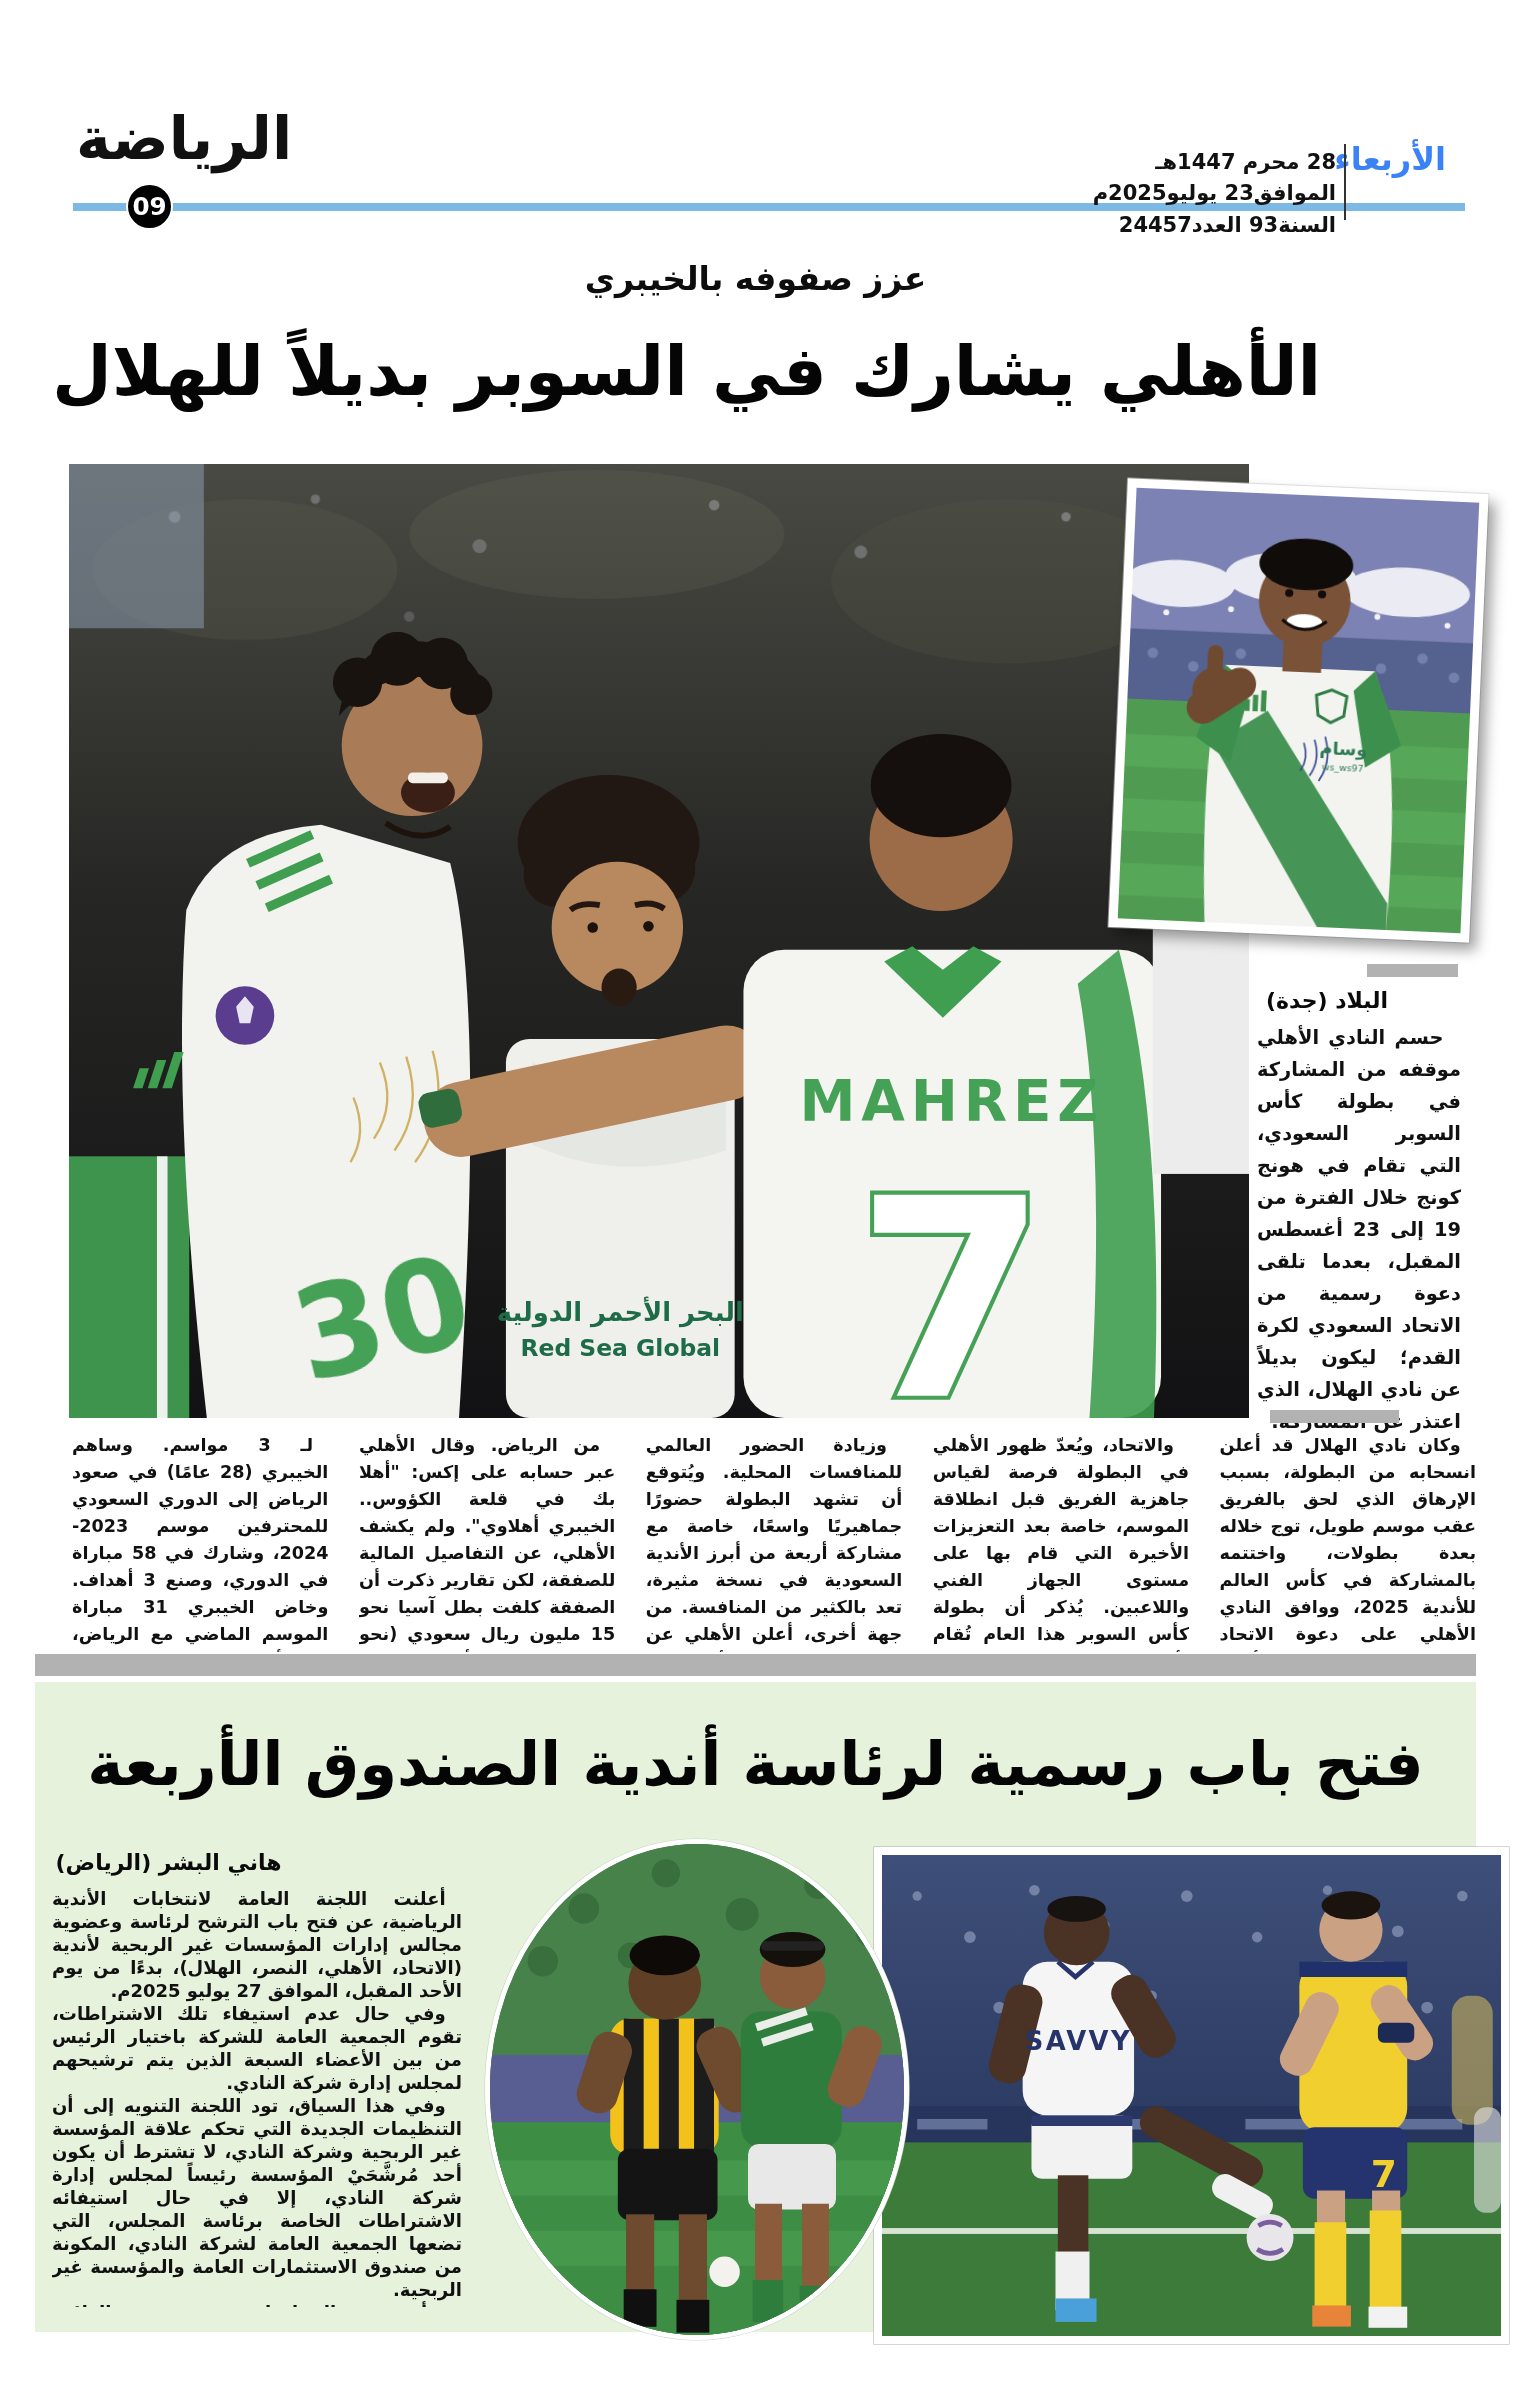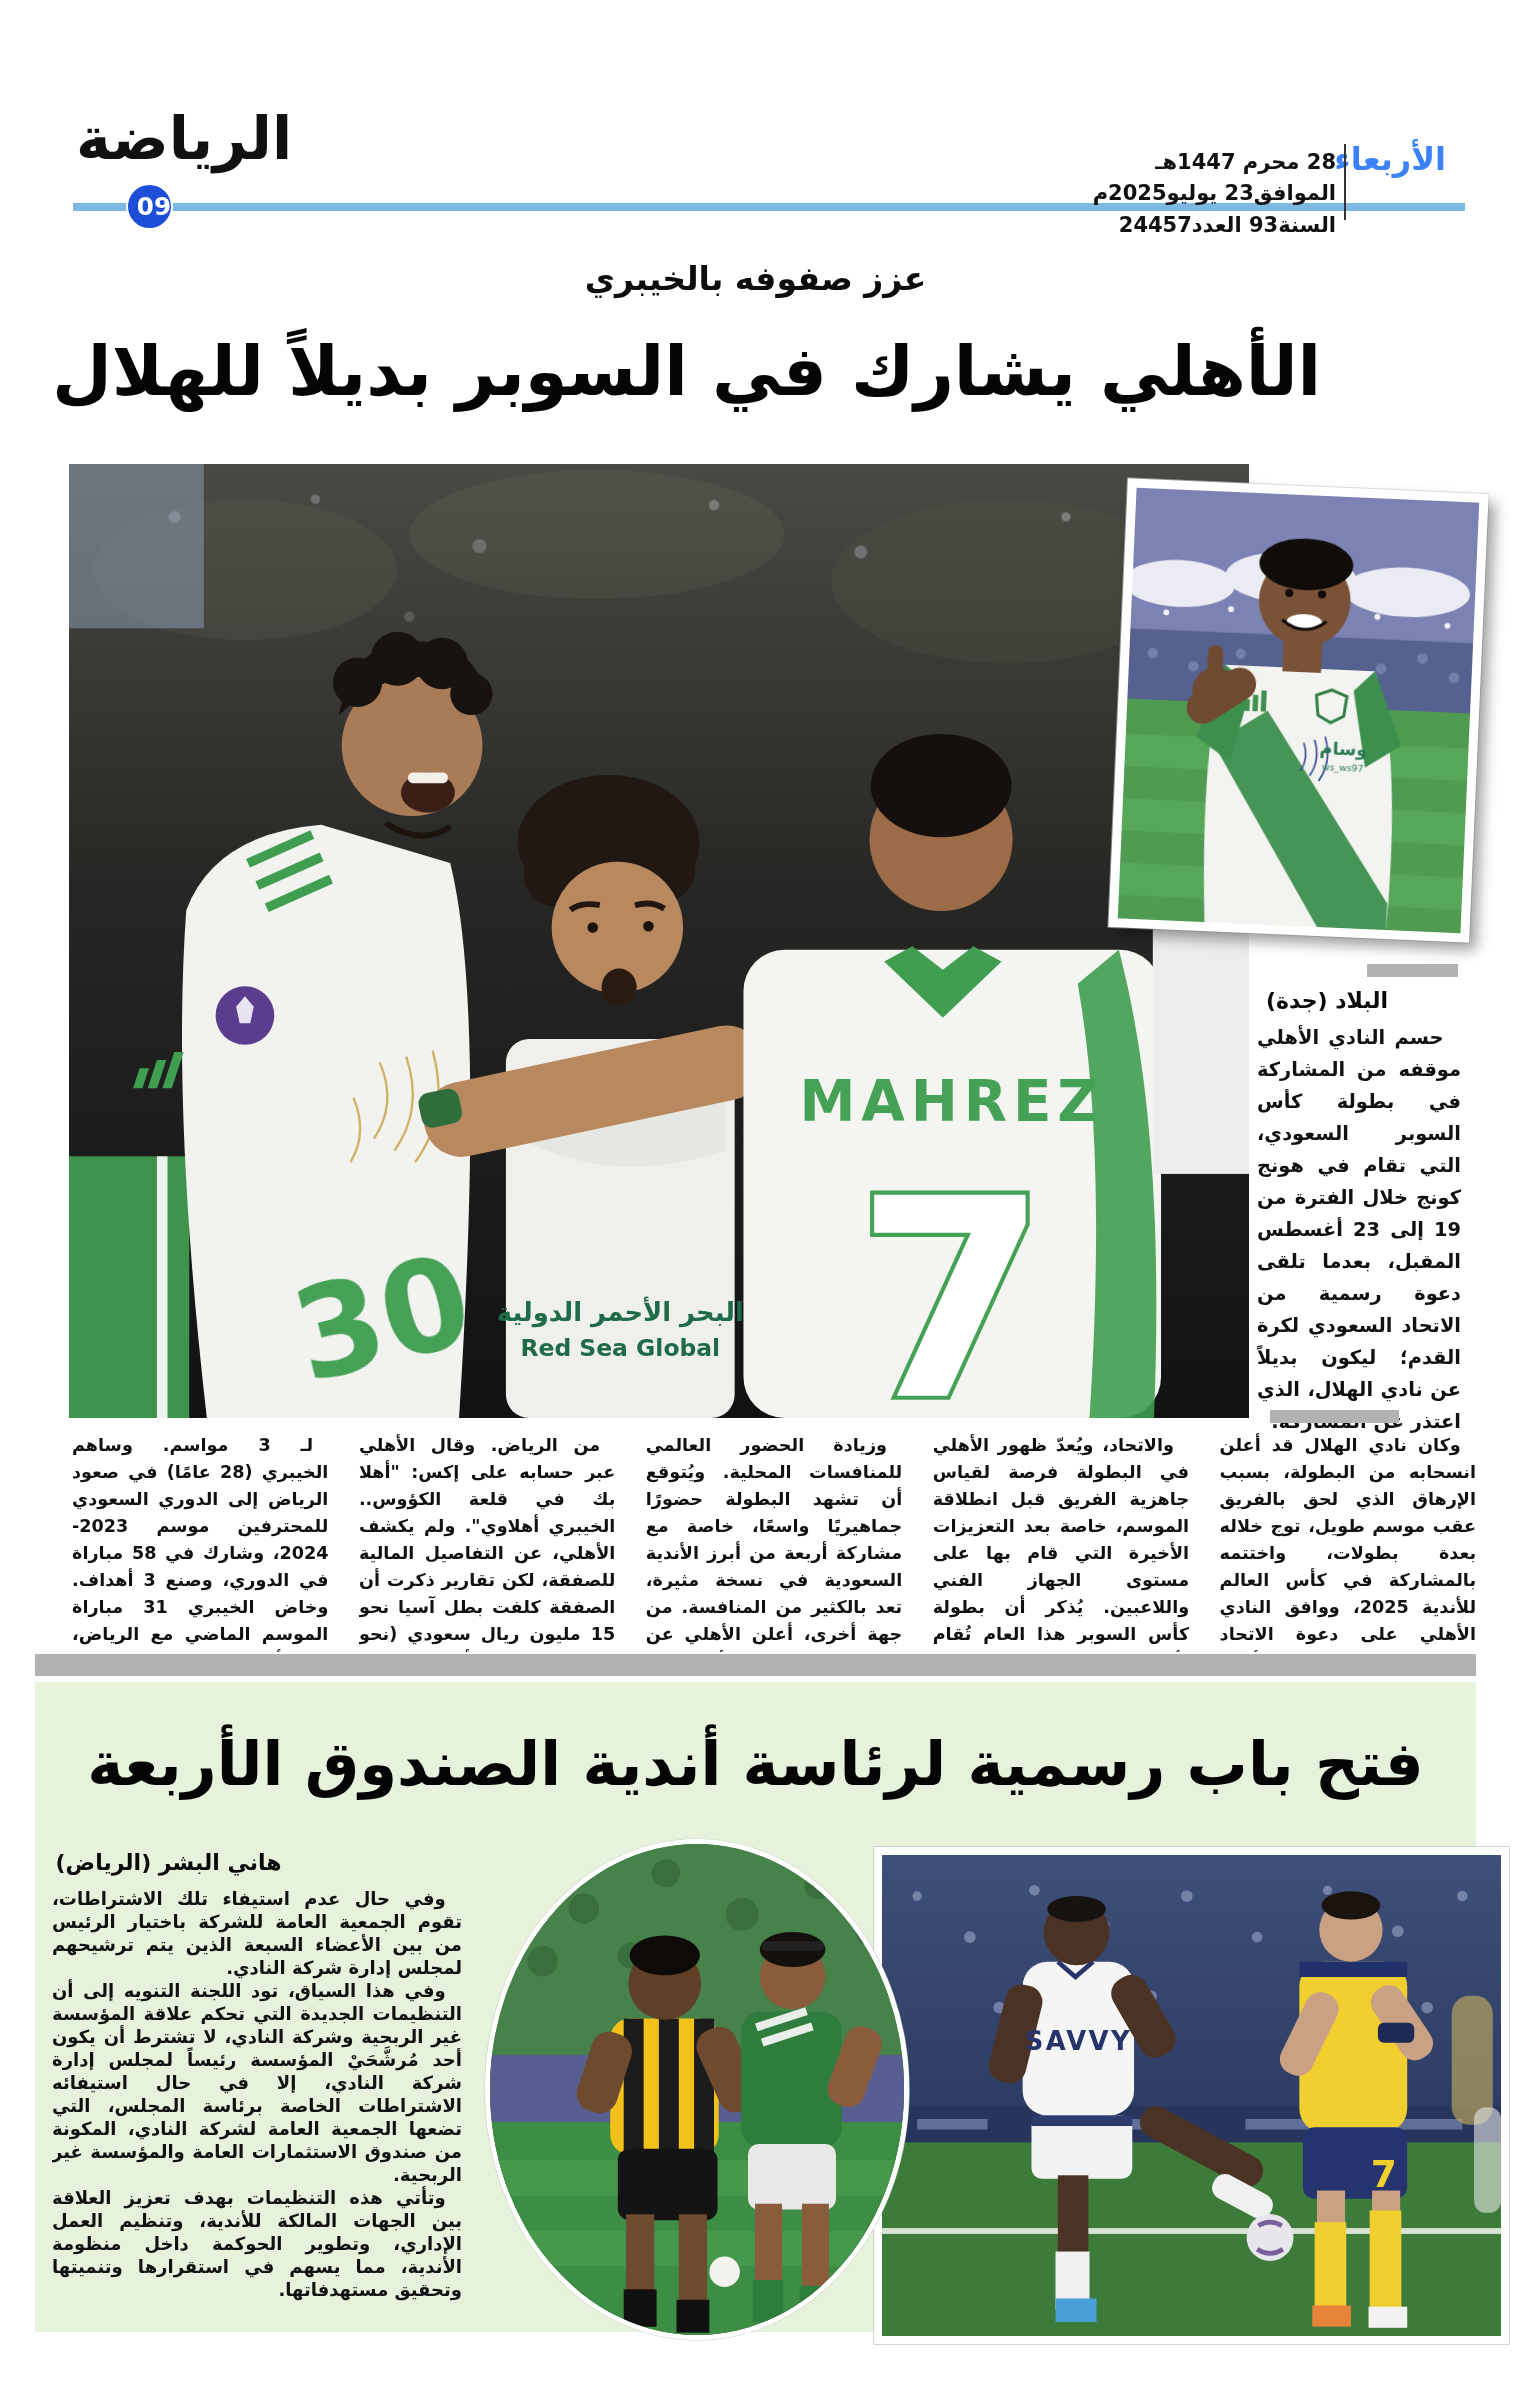--- a/index.html
+++ b/index.html
@@ -4,23 +4,23 @@
 <style>
   html,body{margin:0;padding:0;background:#888;}
   .page{position:relative;width:1515px;height:2401px;background:#ffffff;overflow:hidden;
         font-family:"DejaVu Sans",sans-serif;direction:rtl;}
   .abs{position:absolute;}
 
   
   .section-title{left:77px;top:104px;width:246px;font-size:59px;font-weight:900;color:#111;
                  text-align:left;letter-spacing:-1.2px;direction:rtl;}
   .blue-band{left:74px;top:203px;width:1392px;height:8.2px;background:#7cb9e4;}
-  .page-badge{left:127px;top:183px;width:43px;height:43px;border-radius:50%;background:#1d4ed8;
+  .page-badge{left:127px;top:183px;width:43px;height:43px;border-radius:50%;background:#000000;
               border:2.9px solid #ffffff;color:#fff;font-size:24.6px;font-weight:800;
-              display:flex;align-items:center;justify-content:flex-start;z-index:5;}
+              display:flex;align-items:center;justify-content:center;z-index:5;}
   .logo-box{left:661px;top:87px;width:213px;height:147px;z-index:4;}
   .weekday{left:1353px;top:140px;width:94px;font-size:32px;font-weight:900;color:#3b82f6;text-align:left;}
   .hdr-divider{left:1345px;top:144px;width:1.8px;height:76px;background:#333;}
   .date-block{left:1091px;top:147px;width:246px;text-align:right;direction:rtl;color:#111;}
   .date-block .l1{font-size:21px;font-weight:600;line-height:31px;}
   .date-block .l2{font-size:21px;font-weight:600;line-height:32px;}
 
   
   .kicker{left:82px;top:259px;width:1349px;text-align:center;font-size:33px;font-weight:900;color:#0d0d0d;}
   .main-headline{left:53px;top:304px;width:1407px;text-align:left;font-size:69px;font-weight:900;
@@ -270,20 +270,21 @@
         <p>لـ 3 مواسم. وساهم الخيبري (28 عامًا) في صعود الرياض إلى الدوري السعودي للمحترفين موسم 2023-2024، وشارك في 58 مباراة في الدوري، وصنع 3 أهداف. وخاض الخيبري 31 مباراة الموسم الماضي مع الرياض، الذي أنهى الدوري في المركز 11.</p>
       </div>
   </div>
 
   <div class="abs sec-divider"></div>
 
   <div class="abs green-box"></div>
   <div class="abs second-headline">فتح باب رسمية لرئاسة أندية الصندوق الأربعة</div>
   <div class="abs byline">هاني البشر (الرياض)</div>
   <div class="abs second-text">
+    <p>أعلنت اللجنة العامة لانتخابات الأندية الرياضية، عن فتح باب الترشح لرئاسة وعضوية مجالس إدارات المؤسسات غير الربحية لأندية (الاتحاد، الأهلي، النصر، الهلال)، بدءًا من يوم الأحد المقبل، الموافق 27 يوليو 2025م.</p>
     <p>وفي حال عدم استيفاء تلك الاشتراطات، تقوم الجمعية العامة للشركة باختيار الرئيس من بين الأعضاء السبعة الذين يتم ترشيحهم لمجلس إدارة شركة النادي.</p>
     <p>وفي هذا السياق، تود اللجنة التنويه إلى أن التنظيمات الجديدة التي تحكم علاقة المؤسسة غير الربحية وشركة النادي، لا تشترط أن يكون أحد مُرشَّحَيْ المؤسسة رئيساً لمجلس إدارة شركة النادي، إلا في حال استيفائه الاشتراطات الخاصة برئاسة المجلس، التي تضعها الجمعية العامة لشركة النادي، المكونة من صندوق الاستثمارات العامة والمؤسسة غير الربحية.</p>
     <p>وتأتي هذه التنظيمات بهدف تعزيز العلاقة بين الجهات المالكة للأندية، وتنظيم العمل الإداري، وتطوير الحوكمة داخل منظومة الأندية، مما يسهم في استقرارها وتنميتها وتحقيق مستهدفاتها.</p>
   </div>
 
   <div class="abs oval-photo">
     <svg width="100%" height="100%" viewBox="0 0 706 838" preserveAspectRatio="none">
       <rect width="706" height="838" fill="#47824a"></rect>
       <g fill="#2f6336" opacity="0.6">
         <circle cx="60" cy="60" r="22"></circle>

